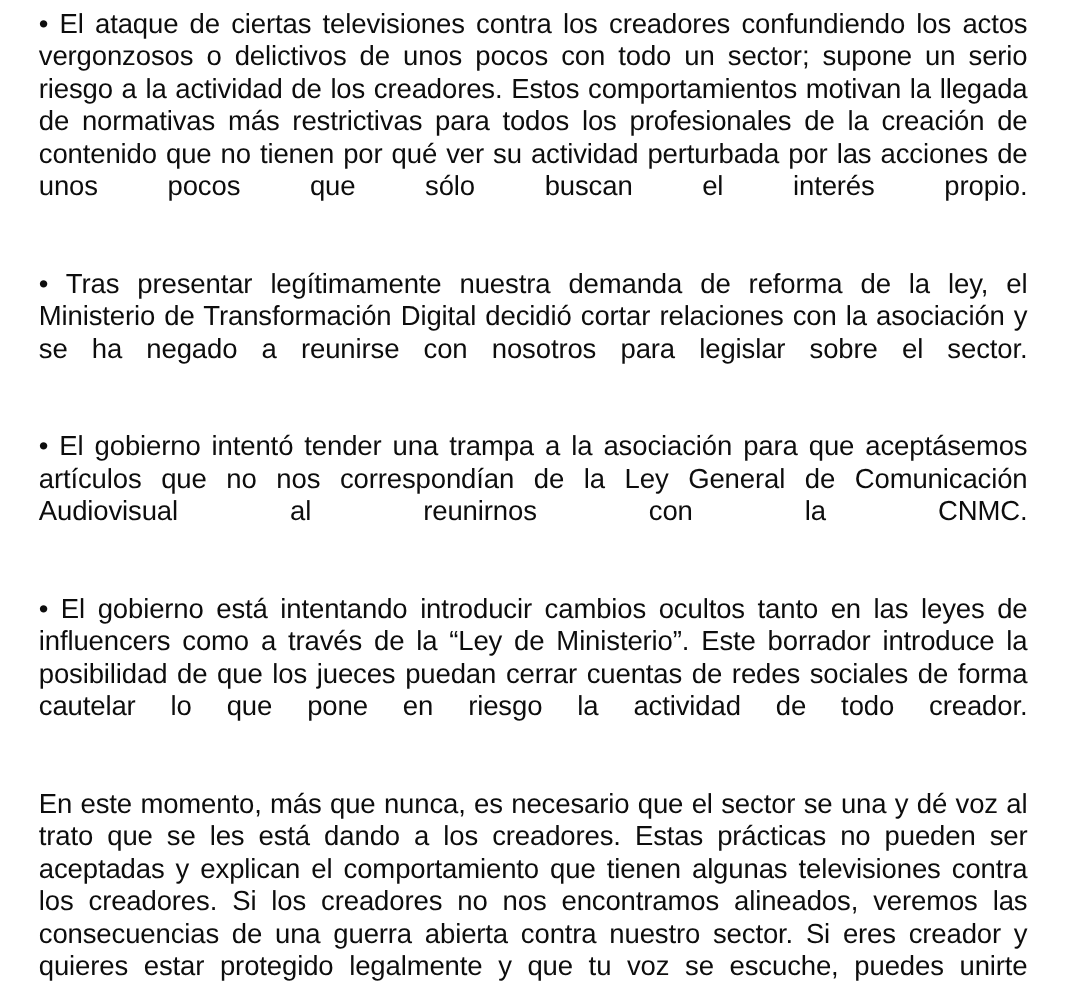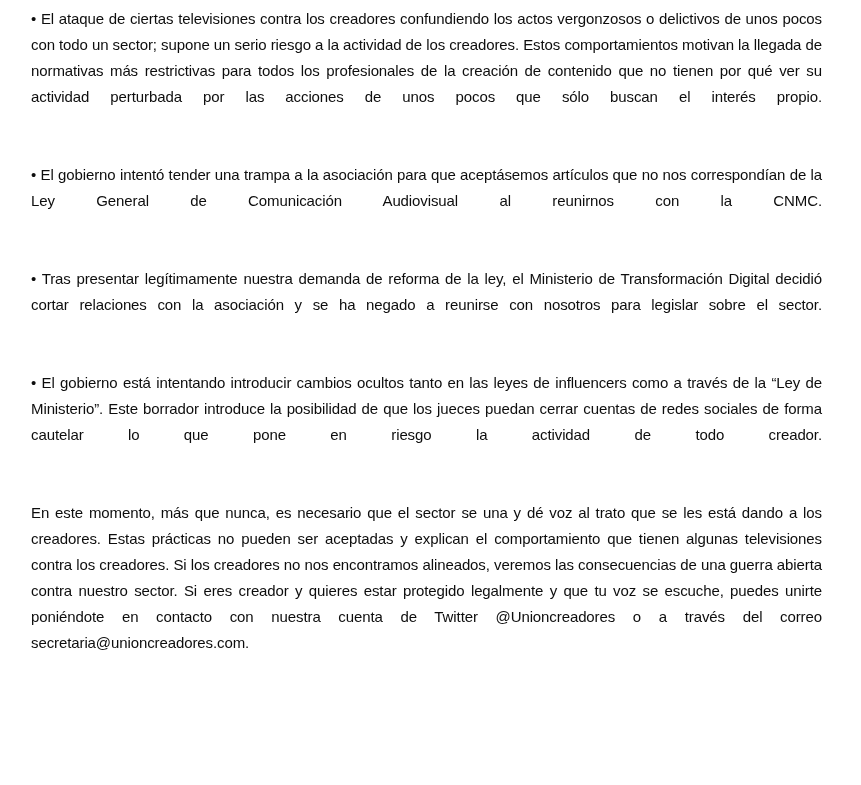--- a/index.html
+++ b/index.html
@@ -20,21 +20,21 @@
 
   .doc-body {
     position: absolute;
     left: 31px;
     top: 6px;
     width: 791px;
   }
 
   .para {
     font-family: "Liberation Sans", "DejaVu Sans", sans-serif;
-    font-size: 15px;
+    font-size: 22px;
     line-height: 26px;
     color: #0d0d0d;
     text-align: justify;
     text-justify: inter-word;
     margin: 0 0 26px 0;
     letter-spacing: -0.1px;
     word-spacing: -0.2px;
     -webkit-font-smoothing: antialiased;
     hyphens: none;
   }
@@ -52,22 +52,22 @@
   }
 </style>
 </head>
 <body>
 
 <div class="page">
   <div class="doc-body">
 
     <p class="para">• El ataque de ciertas televisiones contra los creadores confundiendo los actos vergonzosos o delictivos de unos pocos con todo un sector; supone un serio riesgo a la actividad de los creadores. Estos comportamientos motivan la llegada de normativas más restrictivas para todos los profesionales de la creación de contenido que no tienen por qué ver su actividad perturbada por las acciones de unos pocos que sólo buscan el interés propio.</p>
 
+    <p class="para">• Tras presentar legítimamente nuestra demanda de reforma de la ley, el Ministerio de Transformación Digital decidió cortar relaciones con la asociación y se ha negado a reunirse con nosotros para legislar sobre el sector.</p>
+
     <p class="para">• El gobierno intentó tender una trampa a la asociación para que aceptásemos artículos que no nos correspondían de la Ley General de Comunicación Audiovisual al reunirnos con la CNMC.</p>
-
-    <p class="para">• Tras presentar legítimamente nuestra demanda de reforma de la ley, el Ministerio de Transformación Digital decidió cortar relaciones con la asociación y se ha negado a reunirse con nosotros para legislar sobre el sector.</p>
 
     <p class="para">• El gobierno está intentando introducir cambios ocultos tanto en las leyes de influencers como a través de la “Ley de Ministerio”. Este borrador introduce la posibilidad de que los jueces puedan cerrar cuentas de redes sociales de forma cautelar lo que pone en riesgo la actividad de todo creador.</p>
 
     <p class="para">En este momento, más que nunca, es necesario que el sector se una y dé voz al trato que se les está dando a los creadores. Estas prácticas no pueden ser aceptadas y explican el comportamiento que tienen algunas televisiones contra los creadores. Si los creadores no nos encontramos alineados, veremos las consecuencias de una guerra abierta contra nuestro sector. Si eres creador y quieres estar protegido legalmente y que tu voz se escuche, puedes unirte poniéndote en contacto con nuestra cuenta de Twitter @Unioncreadores o a través del correo secretaria@unioncreadores.com.</p>
 
   </div>
 </div>
 
 </body></html>

